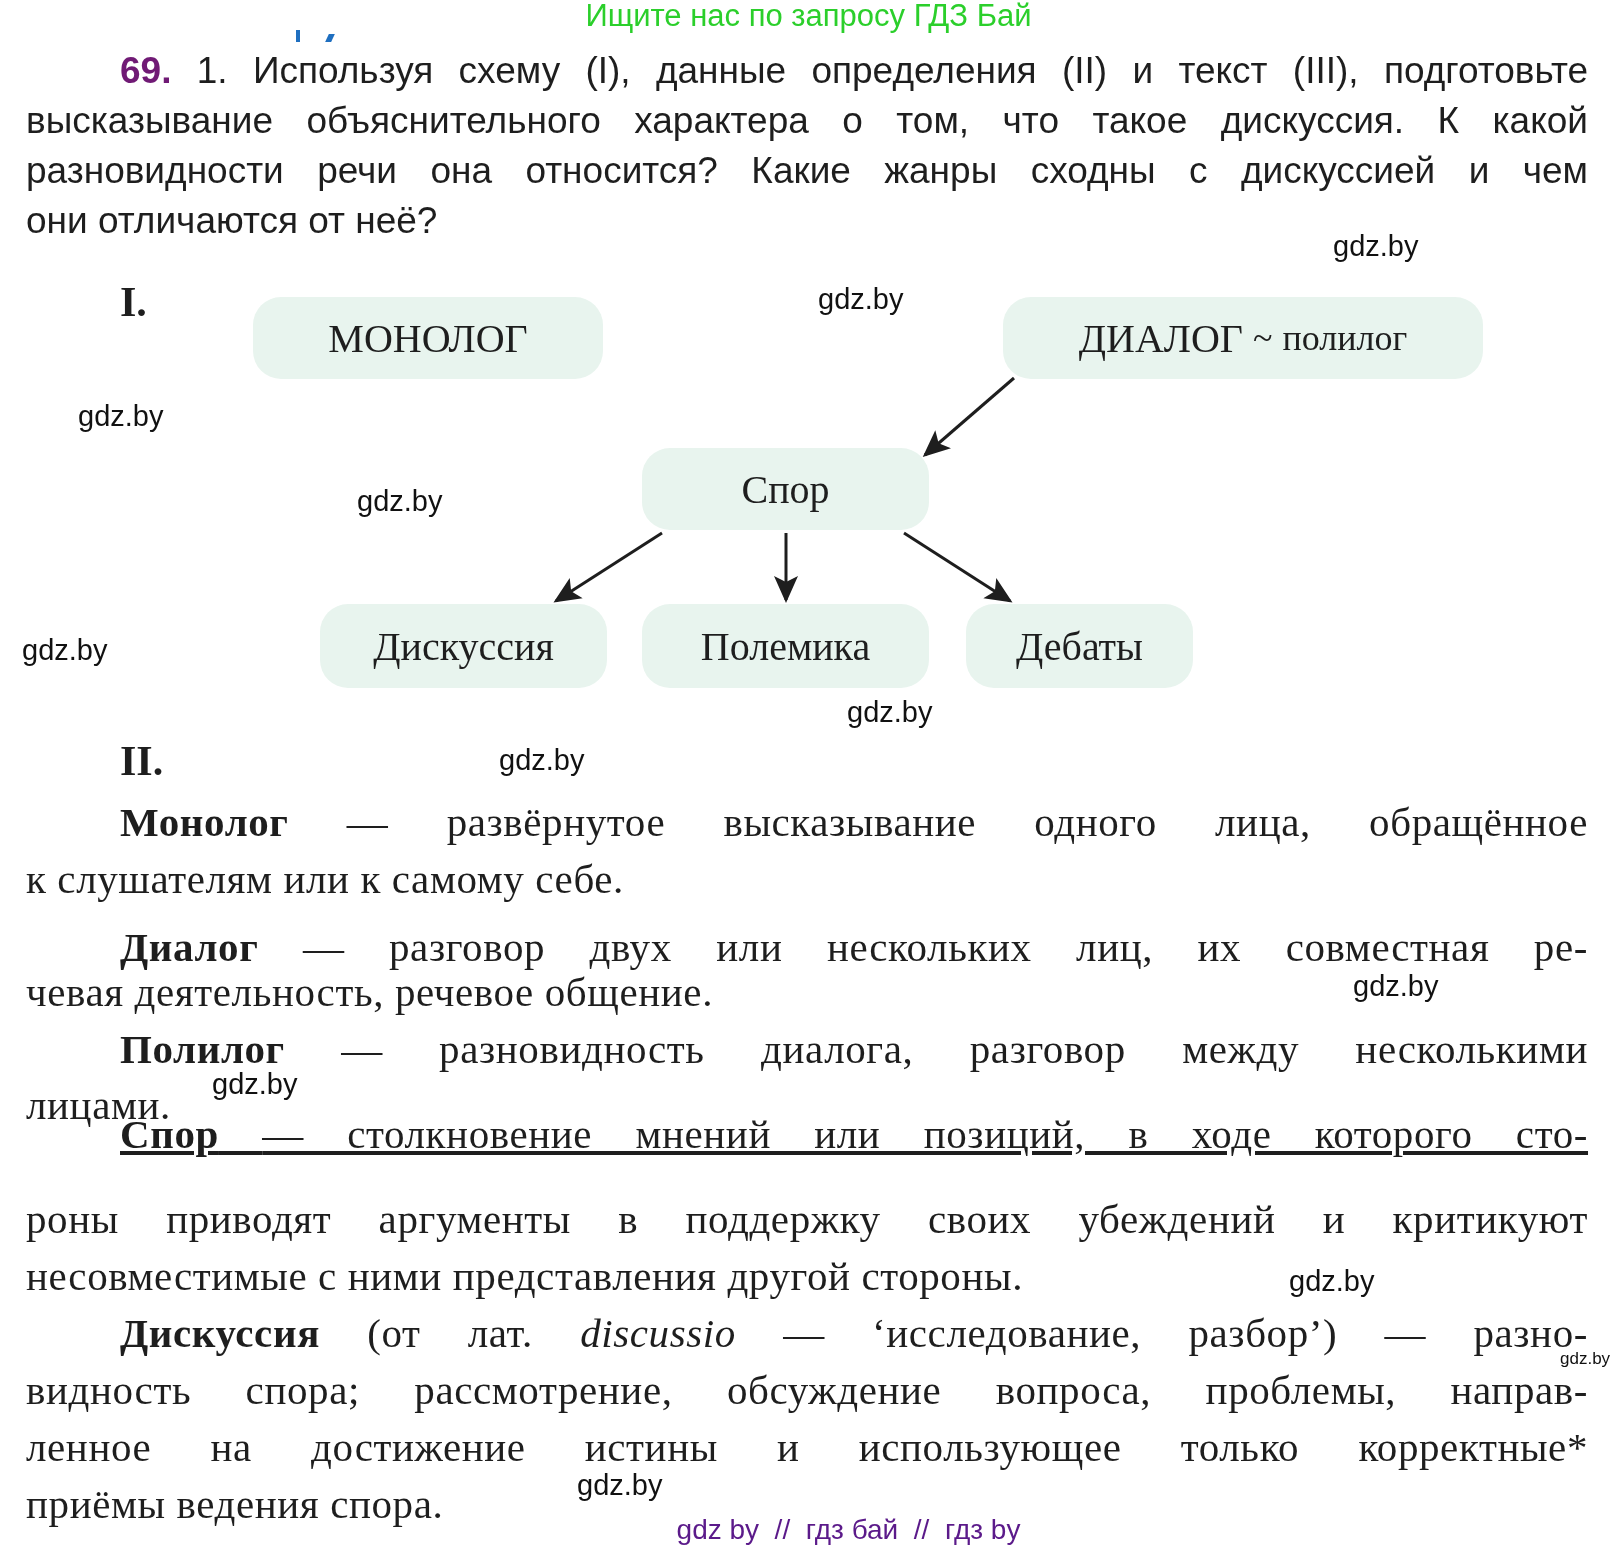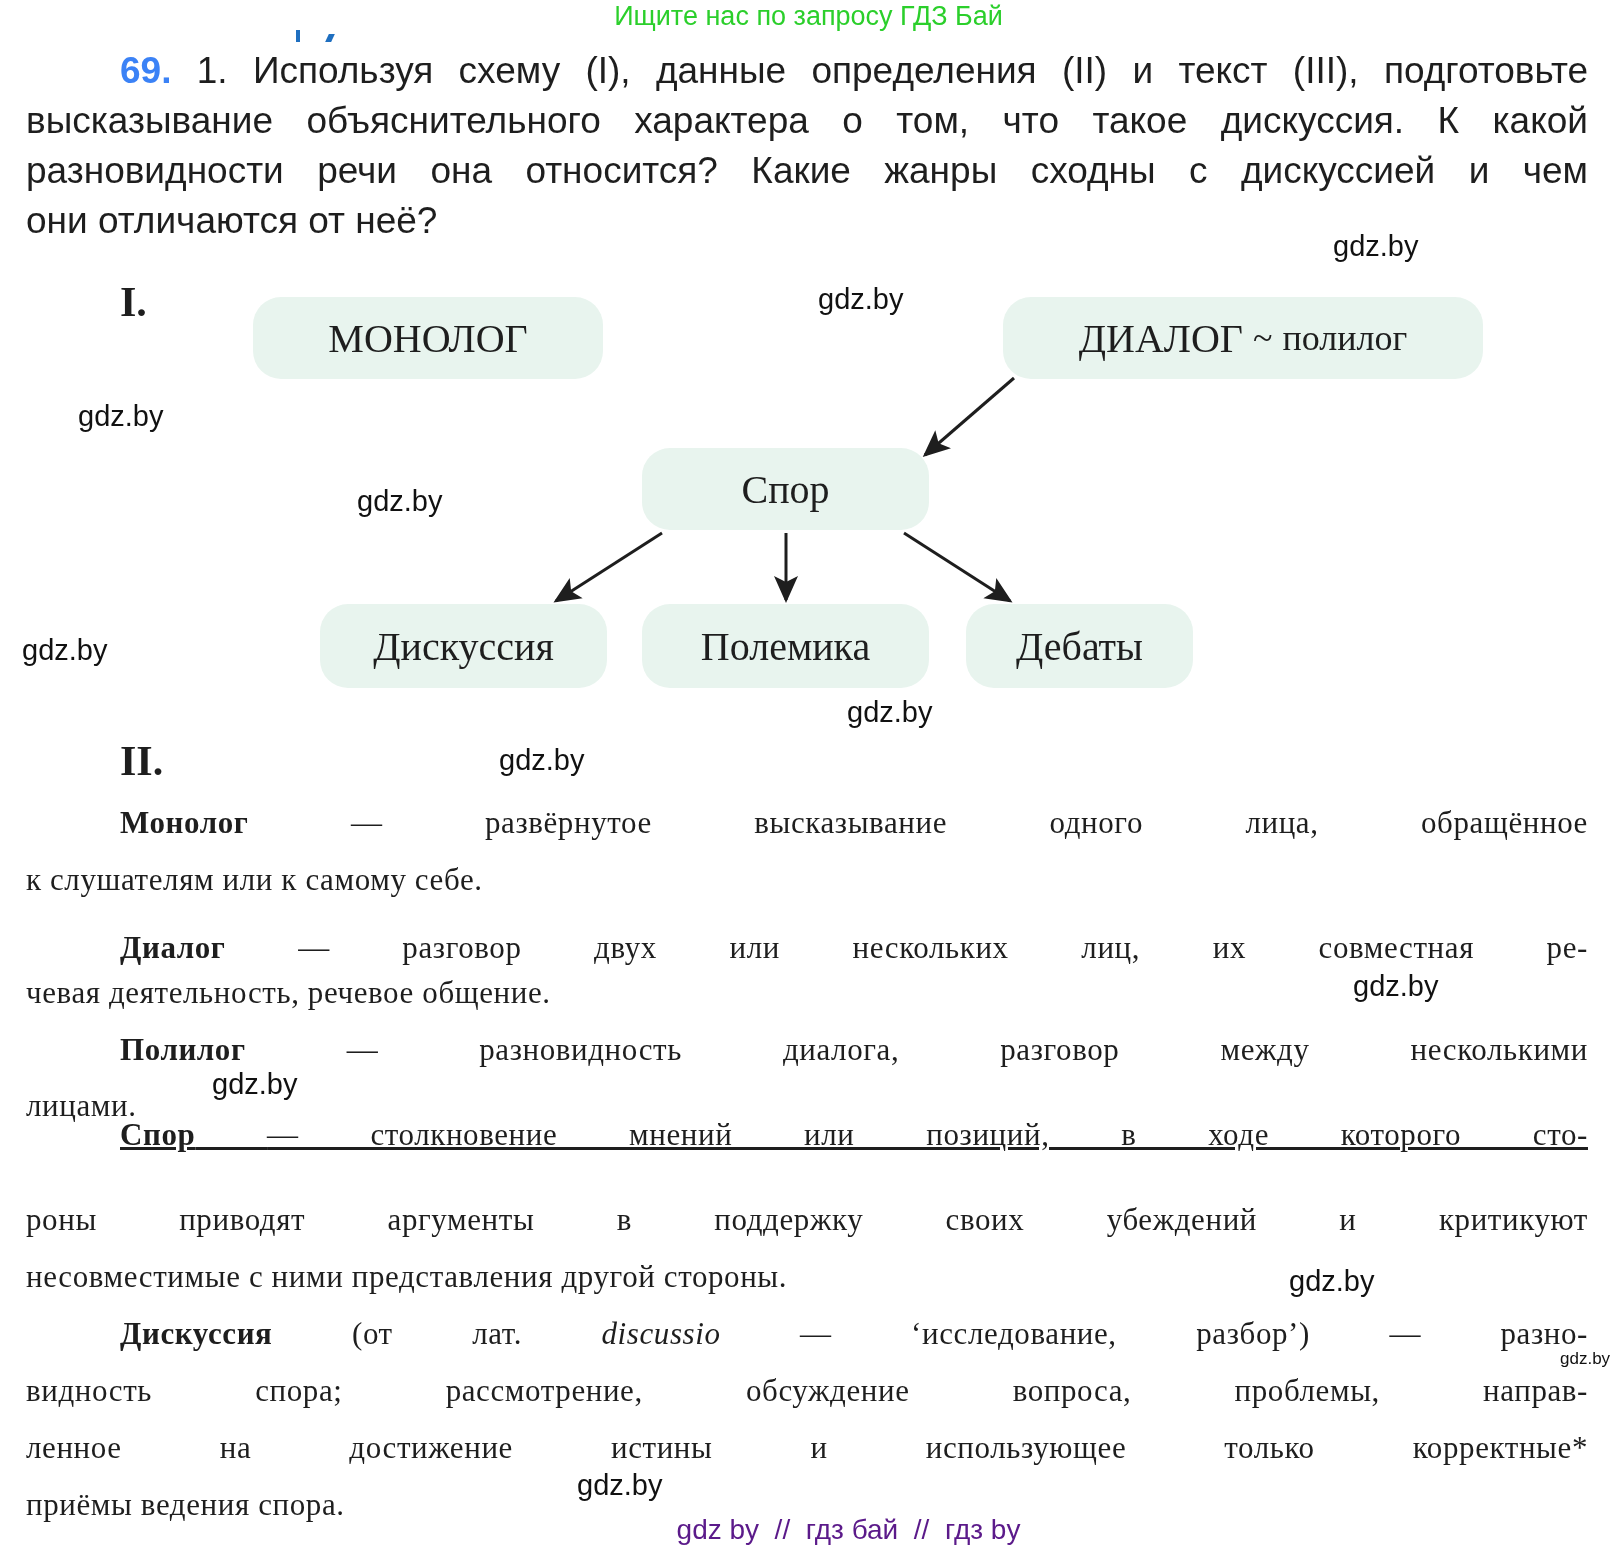--- a/index.html
+++ b/index.html
@@ -1,29 +1,29 @@
 <!DOCTYPE html>
 <html><head>
 <meta charset="utf-8">
 <style>
   html, body { margin:0; padding:0; background:#ffffff; }
   body { width:1617px; height:1555px; position:relative; overflow:hidden; font-family:"Liberation Serif", serif; color:#1e1e1e; }
   .abs { position:absolute; white-space:nowrap; }
-  .banner { left:0; width:1617px; top:0; text-align:center; font-family:"Liberation Sans", sans-serif; font-size:27px; color:#2bcf2b; line-height:32px; }
+  .banner { left:0; width:1617px; top:0; text-align:center; font-family:"Liberation Sans", sans-serif; font-size:31px; color:#2bcf2b; line-height:32px; }
   .frag { left:296px; top:30px; width:4px; height:12px; background:#1f6fc0; }
   .frag2 { left:327px; top:34px; width:6px; height:8px; background:#1f6fc0; transform:skewX(-25deg); }
   .task { font-family:"Liberation Sans", sans-serif; font-size:37px; line-height:50px; color:#1e1e1e; }
   .task-line { left:26px; width:1562px; text-align:justify; text-align-last:justify; }
-  .task-num { color:#3b82f6; font-weight:bold; }
+  .task-num { color:#701a75; font-weight:bold; }
   .roman { font-family:"Liberation Serif", serif; font-weight:bold; font-size:42px; }
   .wm { font-family:"Liberation Sans", sans-serif; font-size:29px; color:#111; line-height:32px; }
   .wm-small { font-family:"Liberation Sans", sans-serif; font-size:17px; color:#111; }
   .box { position:absolute; background:#e8f4ee; border-radius:28px; display:flex; align-items:center; justify-content:center; font-family:"Liberation Serif", serif; font-size:40px; color:#1e1e1e; }
   .box .small { font-size:36px; margin-left:10px; }
-  .def { font-size:31px; line-height:57px; left:26px; width:1562px; text-align:justify; text-align-last:justify; letter-spacing:0.6px; }
+  .def { font-size:41px; line-height:57px; left:26px; width:1562px; text-align:justify; text-align-last:justify; letter-spacing:0.6px; }
   .def.last { text-align-last:left; }
   .def.indent { left:120px; width:1468px; }
   .term { font-weight:bold; }
   .footer { left:0; width:1617px; text-align:center; font-family:"Liberation Sans", sans-serif; font-size:28px; color:#5b1a8a; top:1513px; line-height:34px;margin-left:40px; }
   svg.arrows { position:absolute; left:0; top:0; }
 </style>
 </head>
 <body>
 
 <div class="abs banner">Ищите нас по запросу ГДЗ Бай</div>

